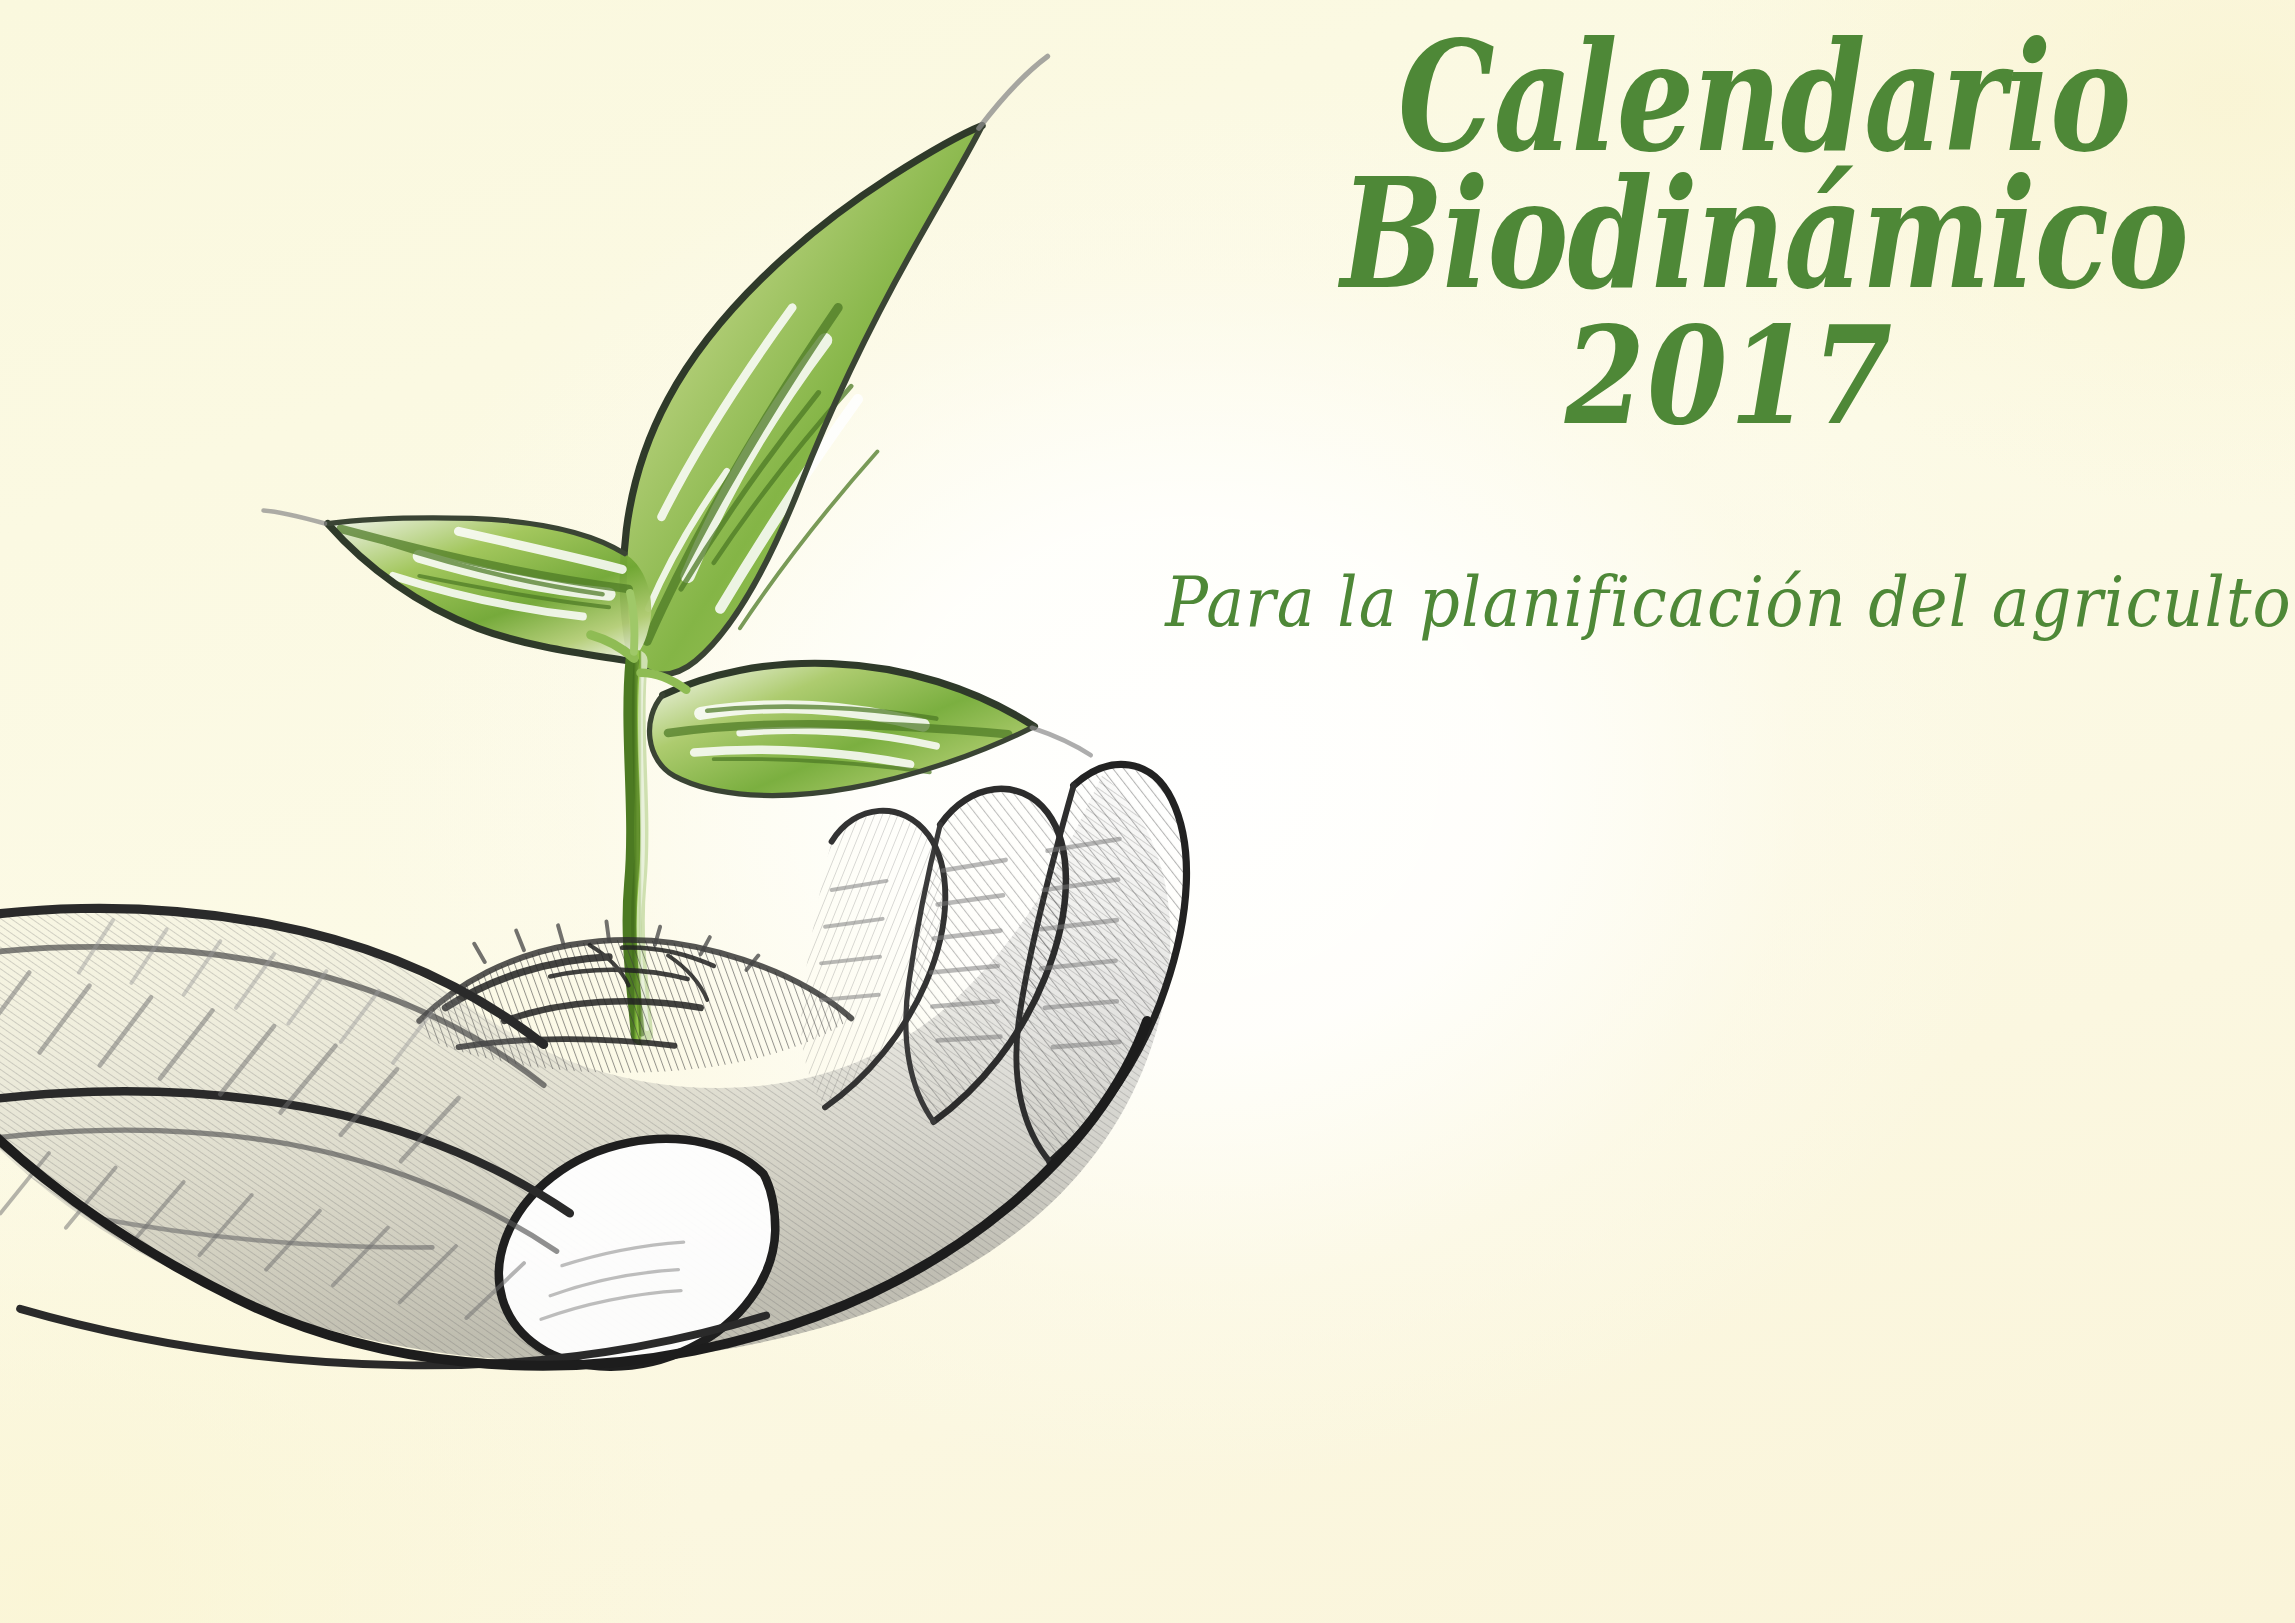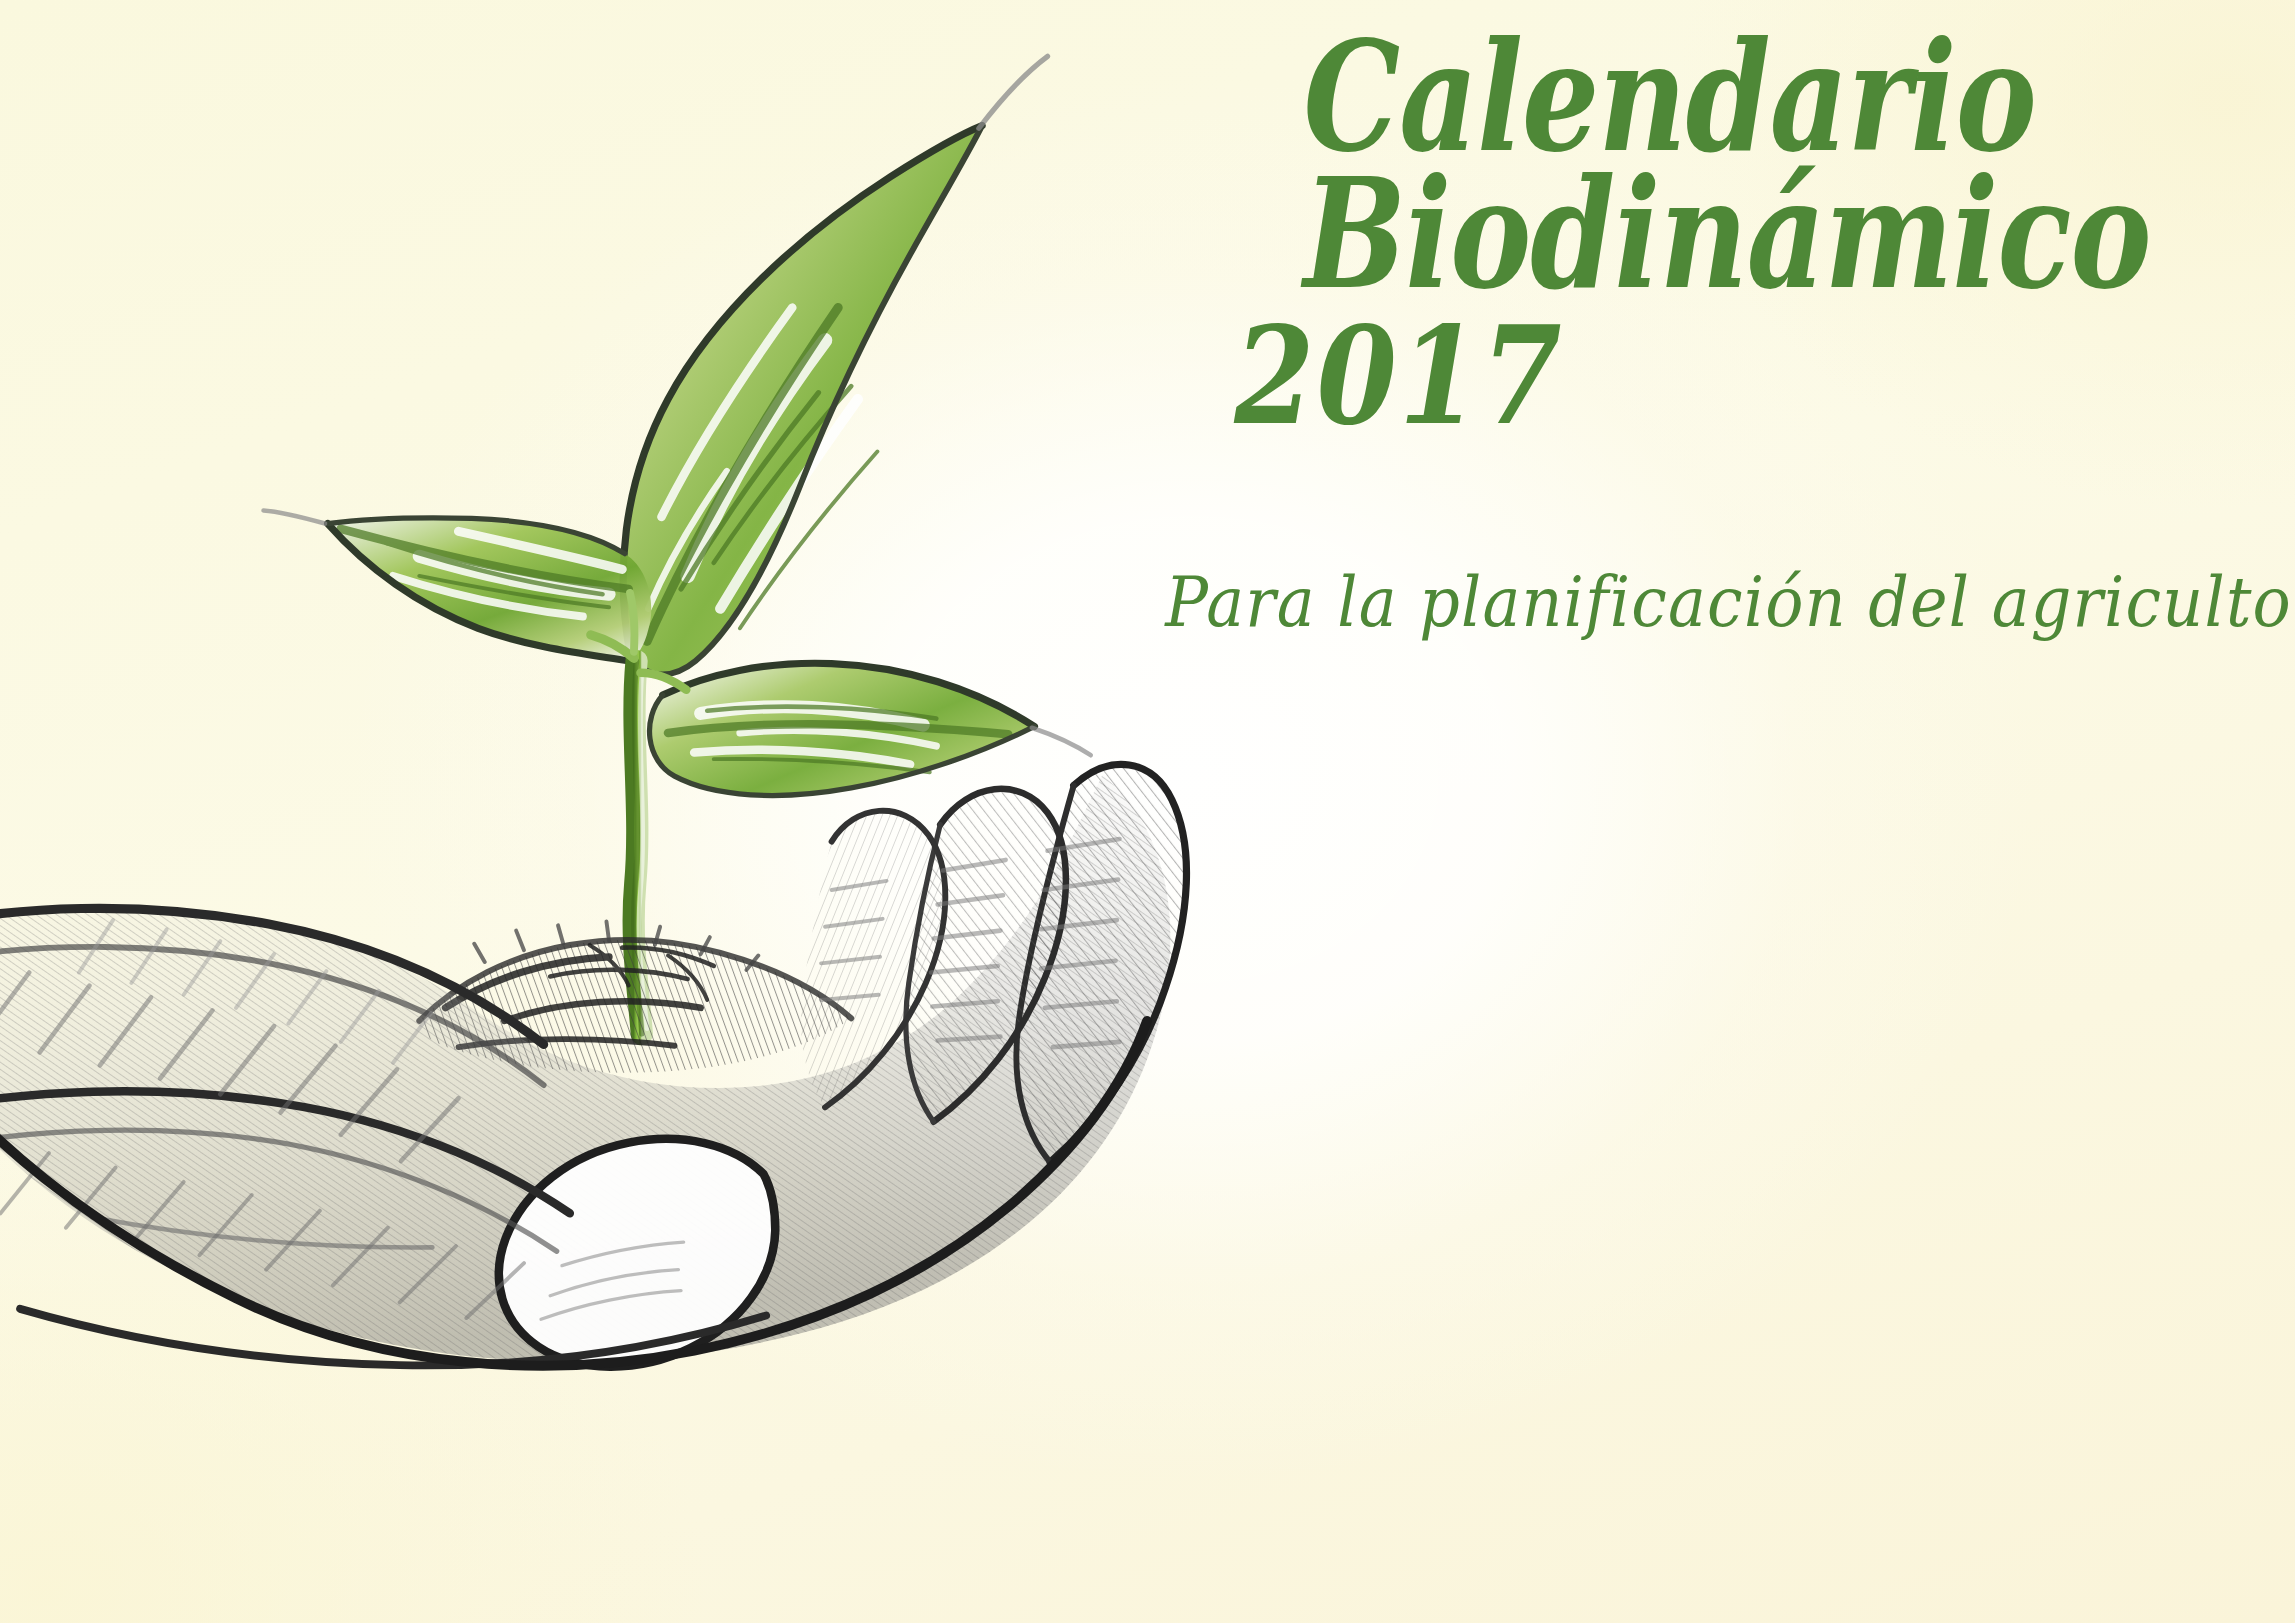--- a/index.html
+++ b/index.html
@@ -48,21 +48,21 @@
     pointer-events: none;
   }
   #artwork svg { display: block; width: 100%; height: 100%; }
 
   
   #title-block {
     position: absolute;
     left: 1073px;
     top: 26px;
     width: 1152px;
-    text-align: left;
+    text-align: center;
   }
   .title-line {
     color: #4e8837;
     font-family: "DejaVu Serif", serif;
     font-style: italic;
     font-weight: bold;
     letter-spacing: -1.3px;
     line-height: 0.93;
     white-space: nowrap;
     transform: scaleX(0.80);

